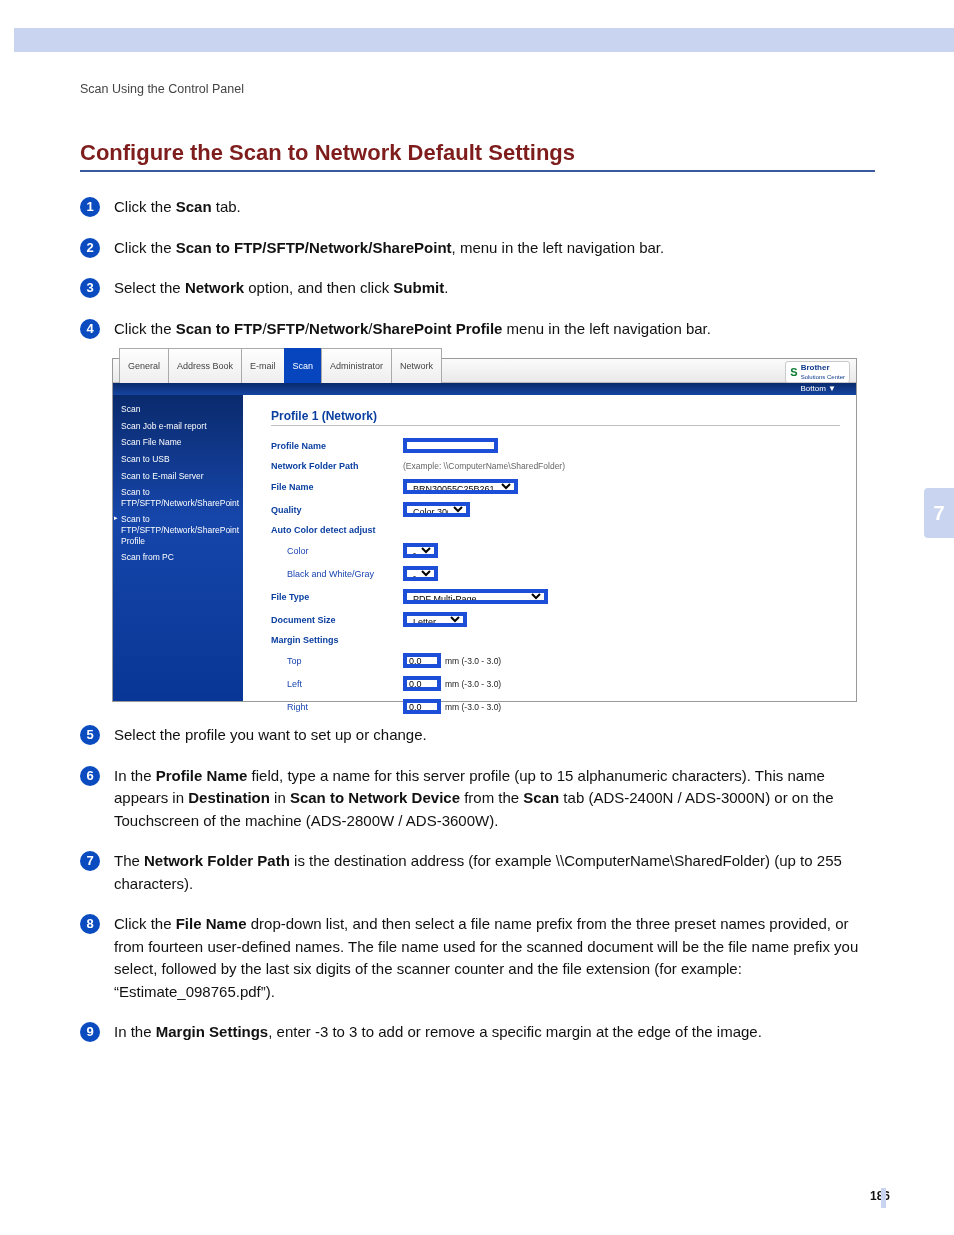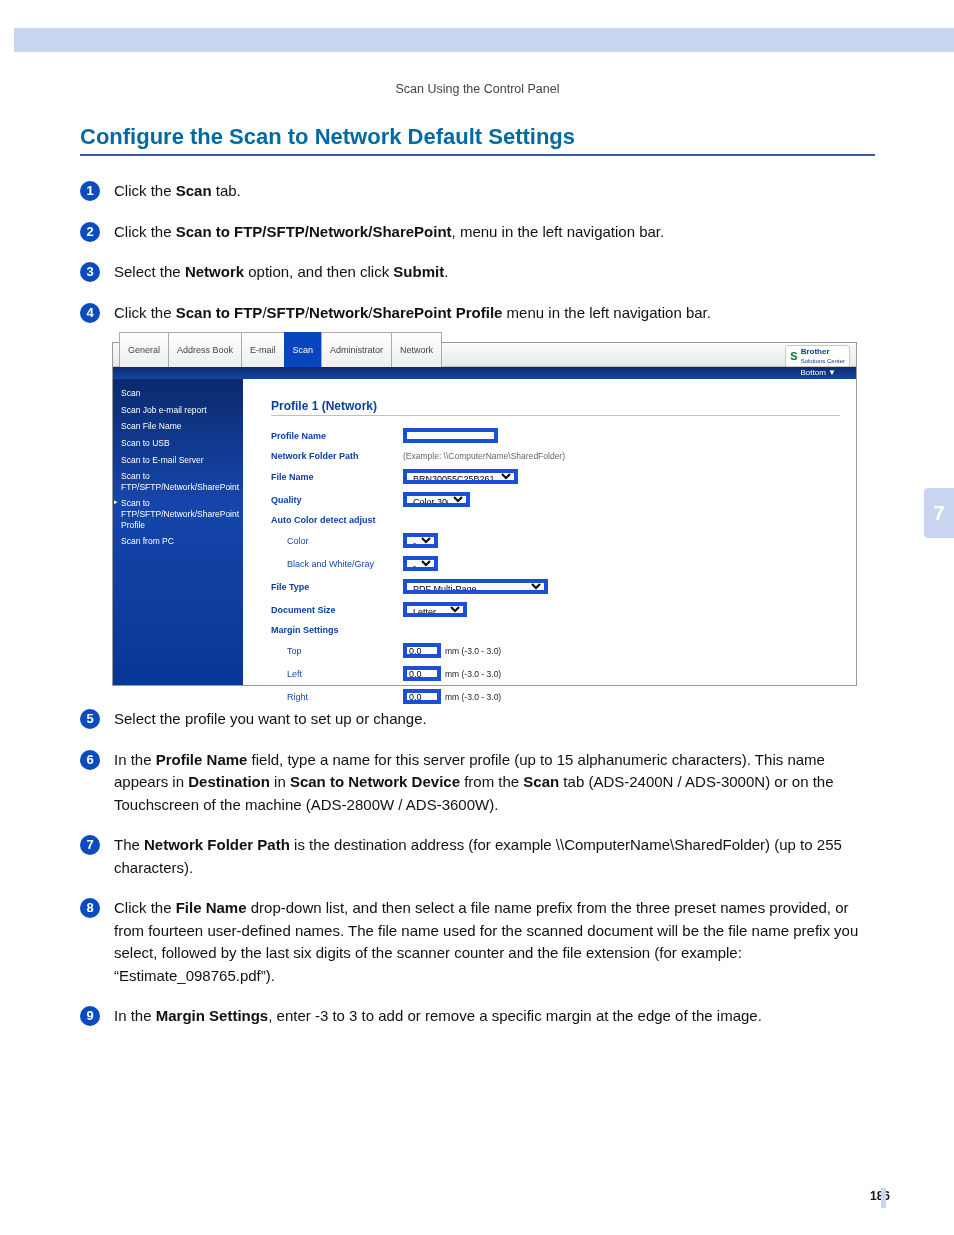--- a/index.html
+++ b/index.html
@@ -49,28 +49,27 @@
     border-radius:4px 0 0 4px;
   }
   .content{
     position:absolute;
     left:80px; top:82px;
     width:795px;
   }
   .header-crumb{
     font-size:12.5px;
     color:#444;
-    margin-bottom:28px;
-    text-align:center;
+    margin-bottom:44px;
   }
   h1.title{
     font-size:22px;
     font-weight:bold;
     margin:0 0 4px 0;
-    color:#0369a1;
+    color:#7f1d1d;
   }
   .underline{
     height:2px;
     background:var(--rule);
     margin-bottom:24px;
   }
   .step{
     display:flex;
     align-items:flex-start;
     margin-bottom:18px;
@@ -173,21 +172,21 @@
     color:#fff;
   }
   .sidenav .sn.active::before{
     content:"▸";
     position:absolute;
     left:-3px;
     font-size:7px;
   }
   .main-form{
     flex:1;
-    padding:16px 16px 10px 28px;
+    padding:10px 16px 10px 28px;
     color:#123a8c;
     font-size:9.5px;
   }
   .main-form h3{
     color:#0a3fa0;
     font-size:12px;
     font-weight:bold;
     margin:4px 0 2px 0;
   }
   .main-form .hr{

